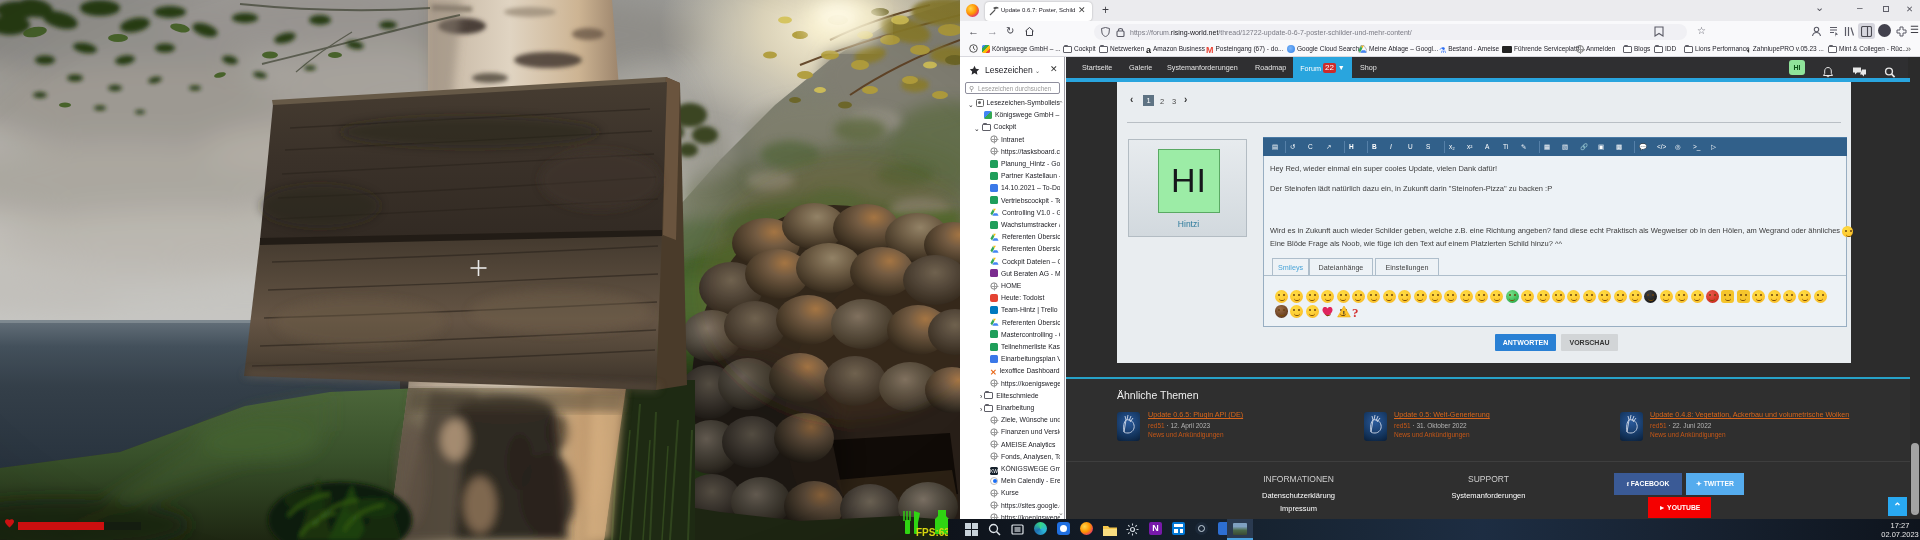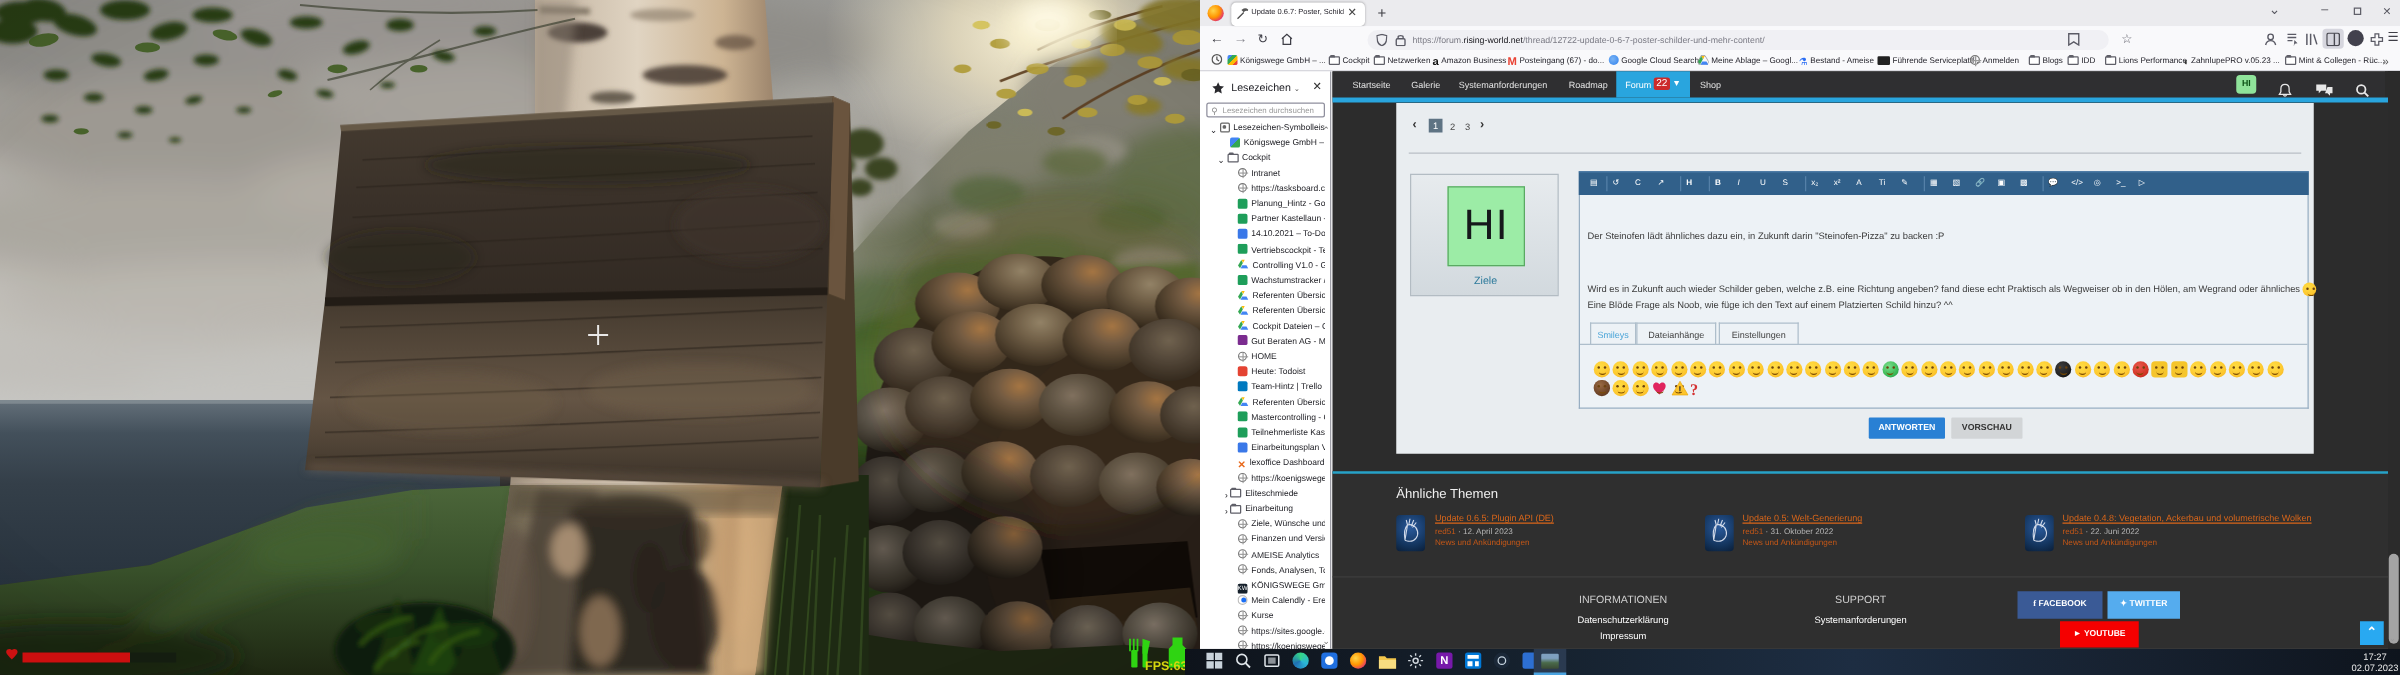--- a/index.html
+++ b/index.html
@@ -651,21 +651,21 @@
       <div class="abs" style="left:13px;top:12px;font-size:10px;font-weight:bold;color:#333">‹</div>
       <div class="abs" style="left:26px;top:13px;width:11px;height:11px;background:#5e7383;color:#fff;font-size:7.5px;text-align:center;line-height:11px">1</div>
       <div class="pgnum" style="left:43px">2</div>
       <div class="pgnum" style="left:55px">3</div>
       <div class="abs" style="left:67px;top:12px;font-size:10px;font-weight:bold;color:#333">›</div>
       <div class="abs" style="left:10px;top:40px;width:714px;height:1px;background:#b9bfc5"></div>
       <div class="abs" style="left:11px;top:57px;width:119px;height:98px;background:linear-gradient(#e7ebee,#d2d9de);border:1px solid #b3bcc3">
         <div class="abs" style="left:29px;top:9px;width:62px;height:64px;background:#9ceca6;border:1px solid #5aa963">
           <div style="font-size:34px;color:#16181b;text-align:center;line-height:60px;letter-spacing:1px">HI</div>
         </div>
-        <div class="abs" style="left:0;top:79px;width:119px;text-align:center;font-size:8.5px;color:#2d7a9b">Ziele</div>
+        <div class="abs" style="left:0;top:79px;width:119px;text-align:center;font-size:8.5px;color:#2d7a9b">Hintzi</div>
       </div>
       <div id="edit">
         <div id="edtb">
               <i style="left:9px;font-weight:normal">▤</i>
               <i style="left:27px;font-weight:normal">↺</i>
               <i style="left:45px;font-weight:normal">C</i>
               <i style="left:63px;font-weight:normal">↗</i>
               <i style="left:86px;font-weight:bold">H</i>
               <i style="left:109px;font-weight:bold">B</i>
               <i style="left:127px;font-style:italic;font-weight:normal">I</i>
@@ -686,21 +686,22 @@
               <i style="left:412px;font-weight:normal">◎</i>
               <i style="left:430px;font-weight:normal">&gt;_</i>
               <i style="left:448px;font-weight:normal">▷</i>
               <span style="position:absolute;left:22px;top:3px;width:1px;height:12px;background:#5580a8"></span>
               <span style="position:absolute;left:81px;top:3px;width:1px;height:12px;background:#5580a8"></span>
               <span style="position:absolute;left:104px;top:3px;width:1px;height:12px;background:#5580a8"></span>
               <span style="position:absolute;left:181px;top:3px;width:1px;height:12px;background:#5580a8"></span>
               <span style="position:absolute;left:276px;top:3px;width:1px;height:12px;background:#5580a8"></span>
               <span style="position:absolute;left:371px;top:3px;width:1px;height:12px;background:#5580a8"></span>
             </div>
-        <div class="etxt" style="top:46px">Der Steinofen lädt ähnliches dazu ein, in Zukunft darin "Steinofen-Pizza" zu backen :P</div>
+        <div class="etxt" style="top:26px">Hey Red, wieder einmal ein super cooles Update, vielen Dank dafür!</div>
+        <div class="etxt" style="top:46px">Der Steinofen lädt natürlich dazu ein, in Zukunft darin "Steinofen-Pizza" zu backen :P</div>
         <div class="etxt" style="top:101px">Eine Blöde Frage als Noob, wie füge ich den Text auf einem Platzierten Schild hinzu? ^^</div>
         <div class="etxt" style="top:88px">Wird es in Zukunft auch wieder Schilder geben, welche z.B. eine Richtung angeben? fand diese echt Praktisch als Wegweiser ob in den Hölen, am Wegrand oder ähnliches <span class="em" style="width:11px;height:11px"></span></div>
         <div class="etab" style="left:8px;width:37px;color:#4aa4d8;border-bottom:1px solid #edf2f6">Smileys</div>
         <div class="etab" style="left:45px;width:64px">Dateianhänge</div>
         <div class="etab" style="left:111px;width:64px">Einstellungen</div>
         <div class="abs" style="left:0;top:137px;width:582px;height:1px;background:#aebecb"></div>
         <div class="abs" style="left:11px;top:150px;width:575px;white-space:nowrap;line-height:15px"><span class="em" style=""></span><span class="em" style=""></span><span class="em" style=""></span><span class="em" style=""></span><span class="em" style=""></span><span class="em" style=""></span><span class="em" style=""></span><span class="em" style=""></span><span class="em" style=""></span><span class="em" style=""></span><span class="em" style=""></span><span class="em" style=""></span><span class="em" style=""></span><span class="em" style=""></span><span class="em" style=""></span><span class="em" style="background:radial-gradient(circle at 38% 32%, #7adf8a, #3cbb58 60%, #259544);"></span><span class="em" style=""></span><span class="em" style=""></span><span class="em" style=""></span><span class="em" style=""></span><span class="em" style=""></span><span class="em" style=""></span><span class="em" style=""></span><span class="em" style=""></span><span class="em" style="background:radial-gradient(circle at 38% 32%, #3d3d3d, #222 60%, #000);"></span><span class="em" style=""></span><span class="em" style=""></span><span class="em" style=""></span><span class="em" style="background:radial-gradient(circle at 38% 32%, #e8574b, #d53728 60%, #b21f14);"></span><span class="em" style="border-radius:3px;background:#f5c52c"></span><span class="em" style="border-radius:3px;background:#f5c52c"></span><span class="em" style=""></span><span class="em" style=""></span><span class="em" style=""></span><span class="em" style=""></span><span class="em" style=""></span></div>
         <div class="abs" style="left:11px;top:165px;width:575px;white-space:nowrap;line-height:15px"><span class="em" style="border-radius:45% 45% 50% 50%;background:radial-gradient(circle at 40% 30%, #9a6b44, #6b4226 65%, #4a2c17)"></span><span class="em" style=""></span><span class="em" style=""></span><span class="em" style="background:none;position:relative"><svg width="13" height="13" viewBox="0 0 13 13" style="position:absolute;left:0;top:0">
                   <path d="M6.5,11.5 C2,8 0.8,5.5 1.8,3.4 C2.7,1.6 5.2,1.6 6.5,3.4 C7.8,1.6 10.3,1.6 11.2,3.4 C12.2,5.5 11,8 6.5,11.5 Z" fill="#e0245e"></path>
                 </svg></span><span class="em" style="background:none;position:relative"><svg width="14" height="13" viewBox="0 0 14 13" style="position:absolute;left:0;top:0">

